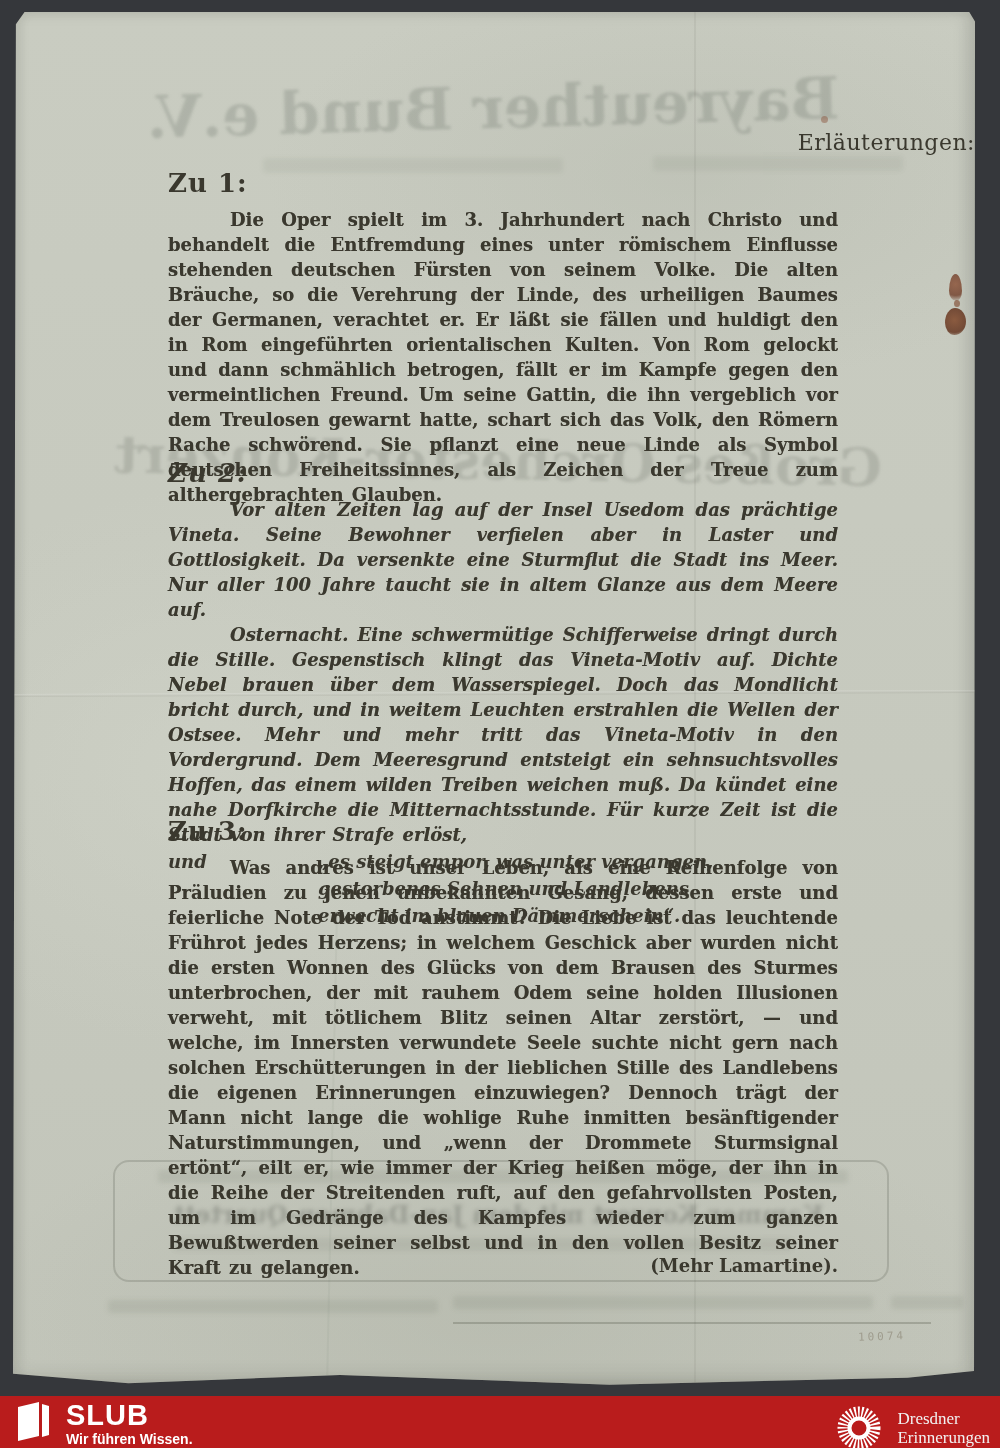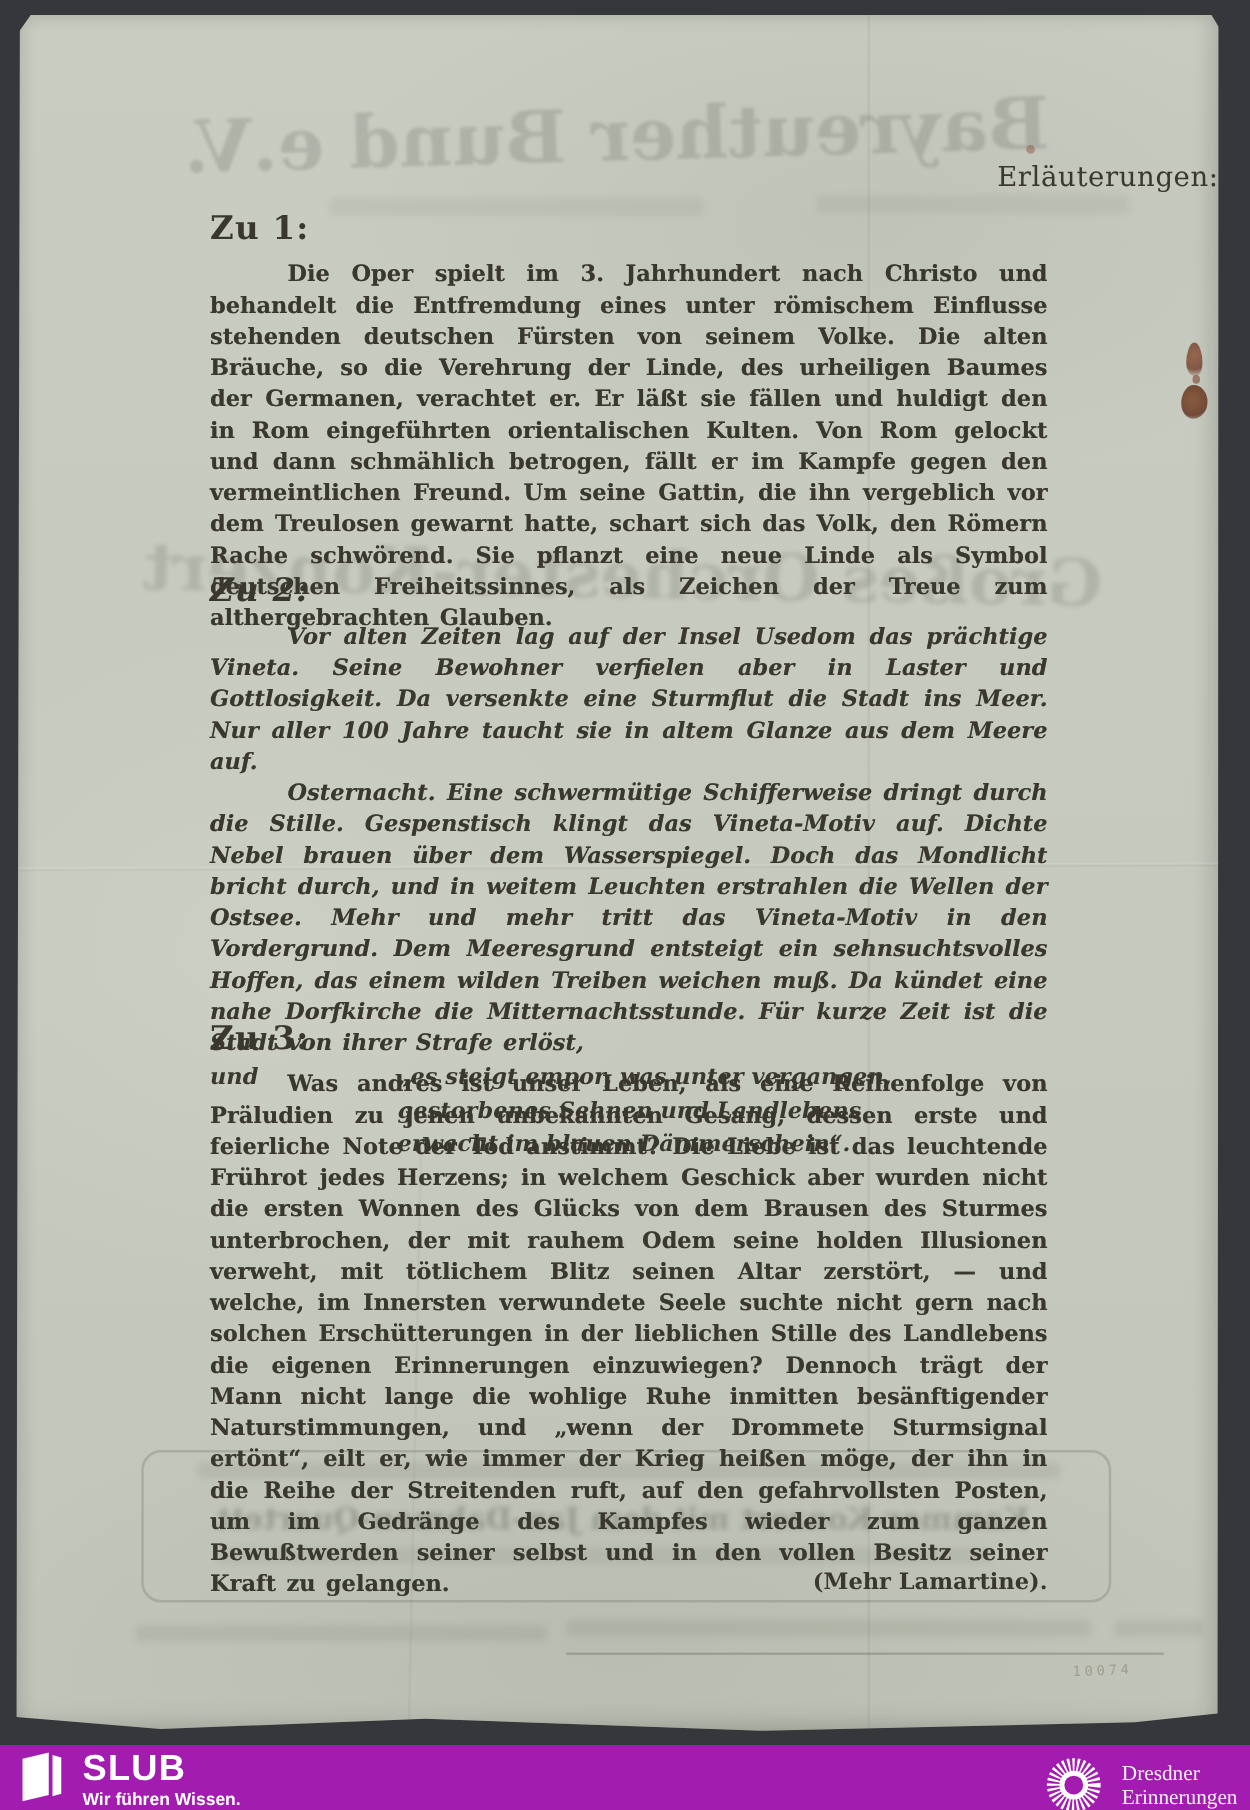--- a/index.html
+++ b/index.html
@@ -73,21 +73,21 @@
   .para{font-size:18px;line-height:25px;font-weight:bold;text-align:justify;
      text-indent:62px;margin:0;word-spacing:2px;
      text-shadow:0 0 0.5px rgba(58,56,46,0.55);}
   .para + .para{margin-top:0;}
   .verse-block{position:relative;margin-top:1px;font-size:18px;line-height:27px;font-weight:bold;}
   .verse-lead{position:absolute;left:0;top:0;}
   .verse-lines{margin-left:150px;}
   .attribution{text-align:right;font-size:18px;font-weight:bold;margin-top:-25px;}
 
   
-  .footer-bar{position:absolute;left:0;top:1396px;width:1000px;height:52px;background:#a21caf;
+  .footer-bar{position:absolute;left:0;top:1396px;width:1000px;height:52px;background:#b91c1c;
      z-index:5;font-family:"Liberation Sans", sans-serif;}
   .slub-brand{position:absolute;left:16px;top:4px;display:flex;align-items:flex-start;}
   .slub-texts{margin-left:14px;color:#fff;}
   .slub-name{font-size:29px;font-weight:bold;letter-spacing:1px;line-height:30px;}
   .slub-tagline{font-size:14px;font-weight:bold;margin-top:1px;}
   .dp-brand{position:absolute;right:10px;top:0;height:64px;display:flex;align-items:center;}
   .dp-icon{margin-right:14px;}
   .dp-text{color:#f2f2f2;font-family:"Liberation Serif", serif;font-size:17px;line-height:19px;}
 </style>
 </head>

